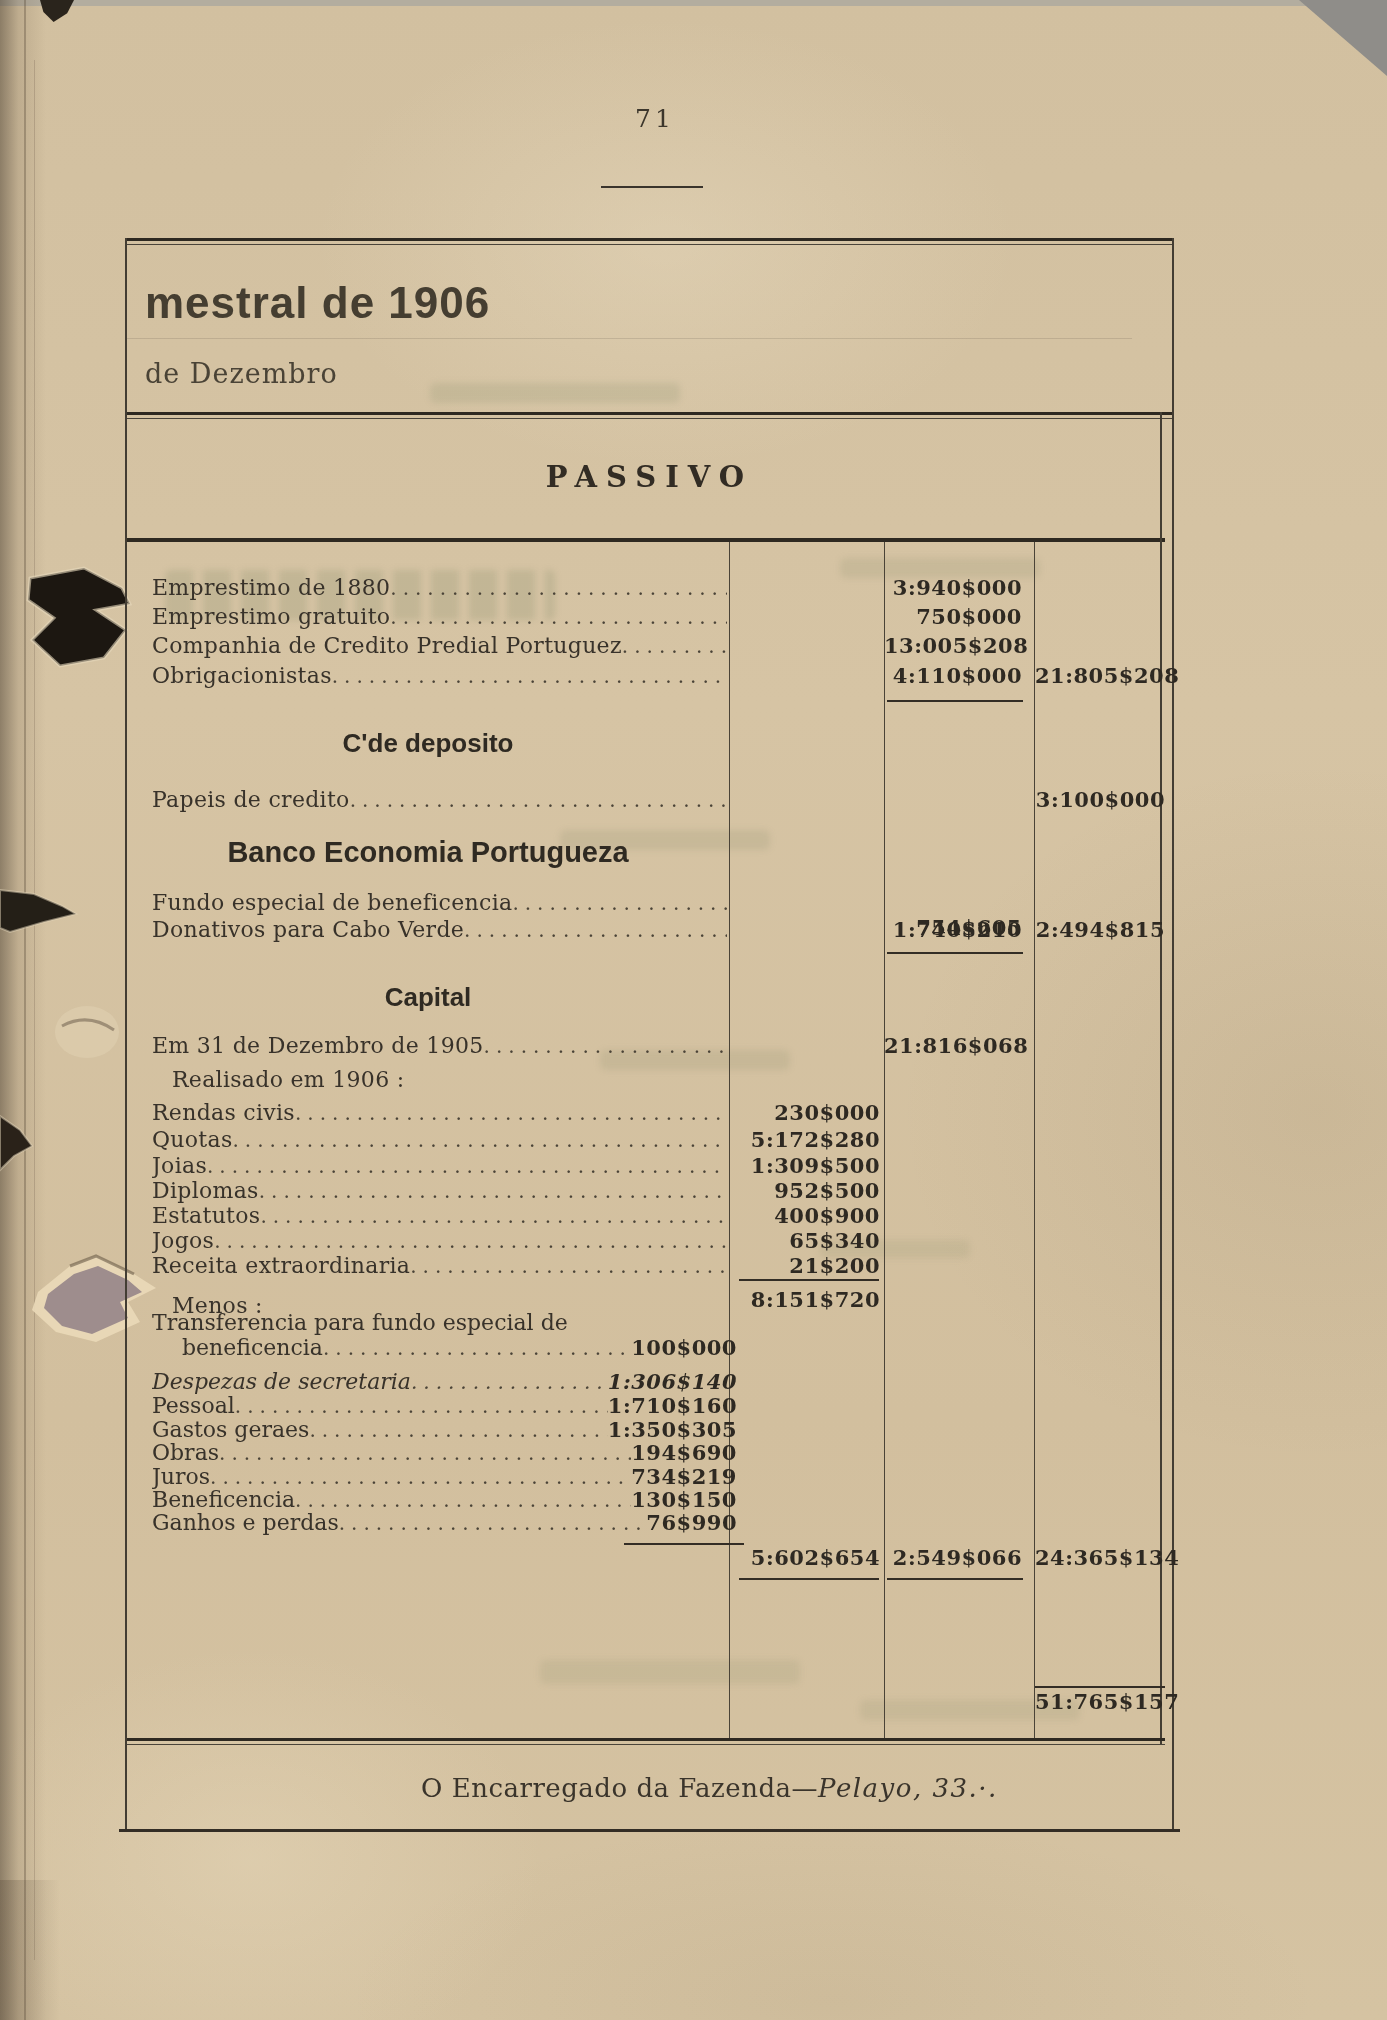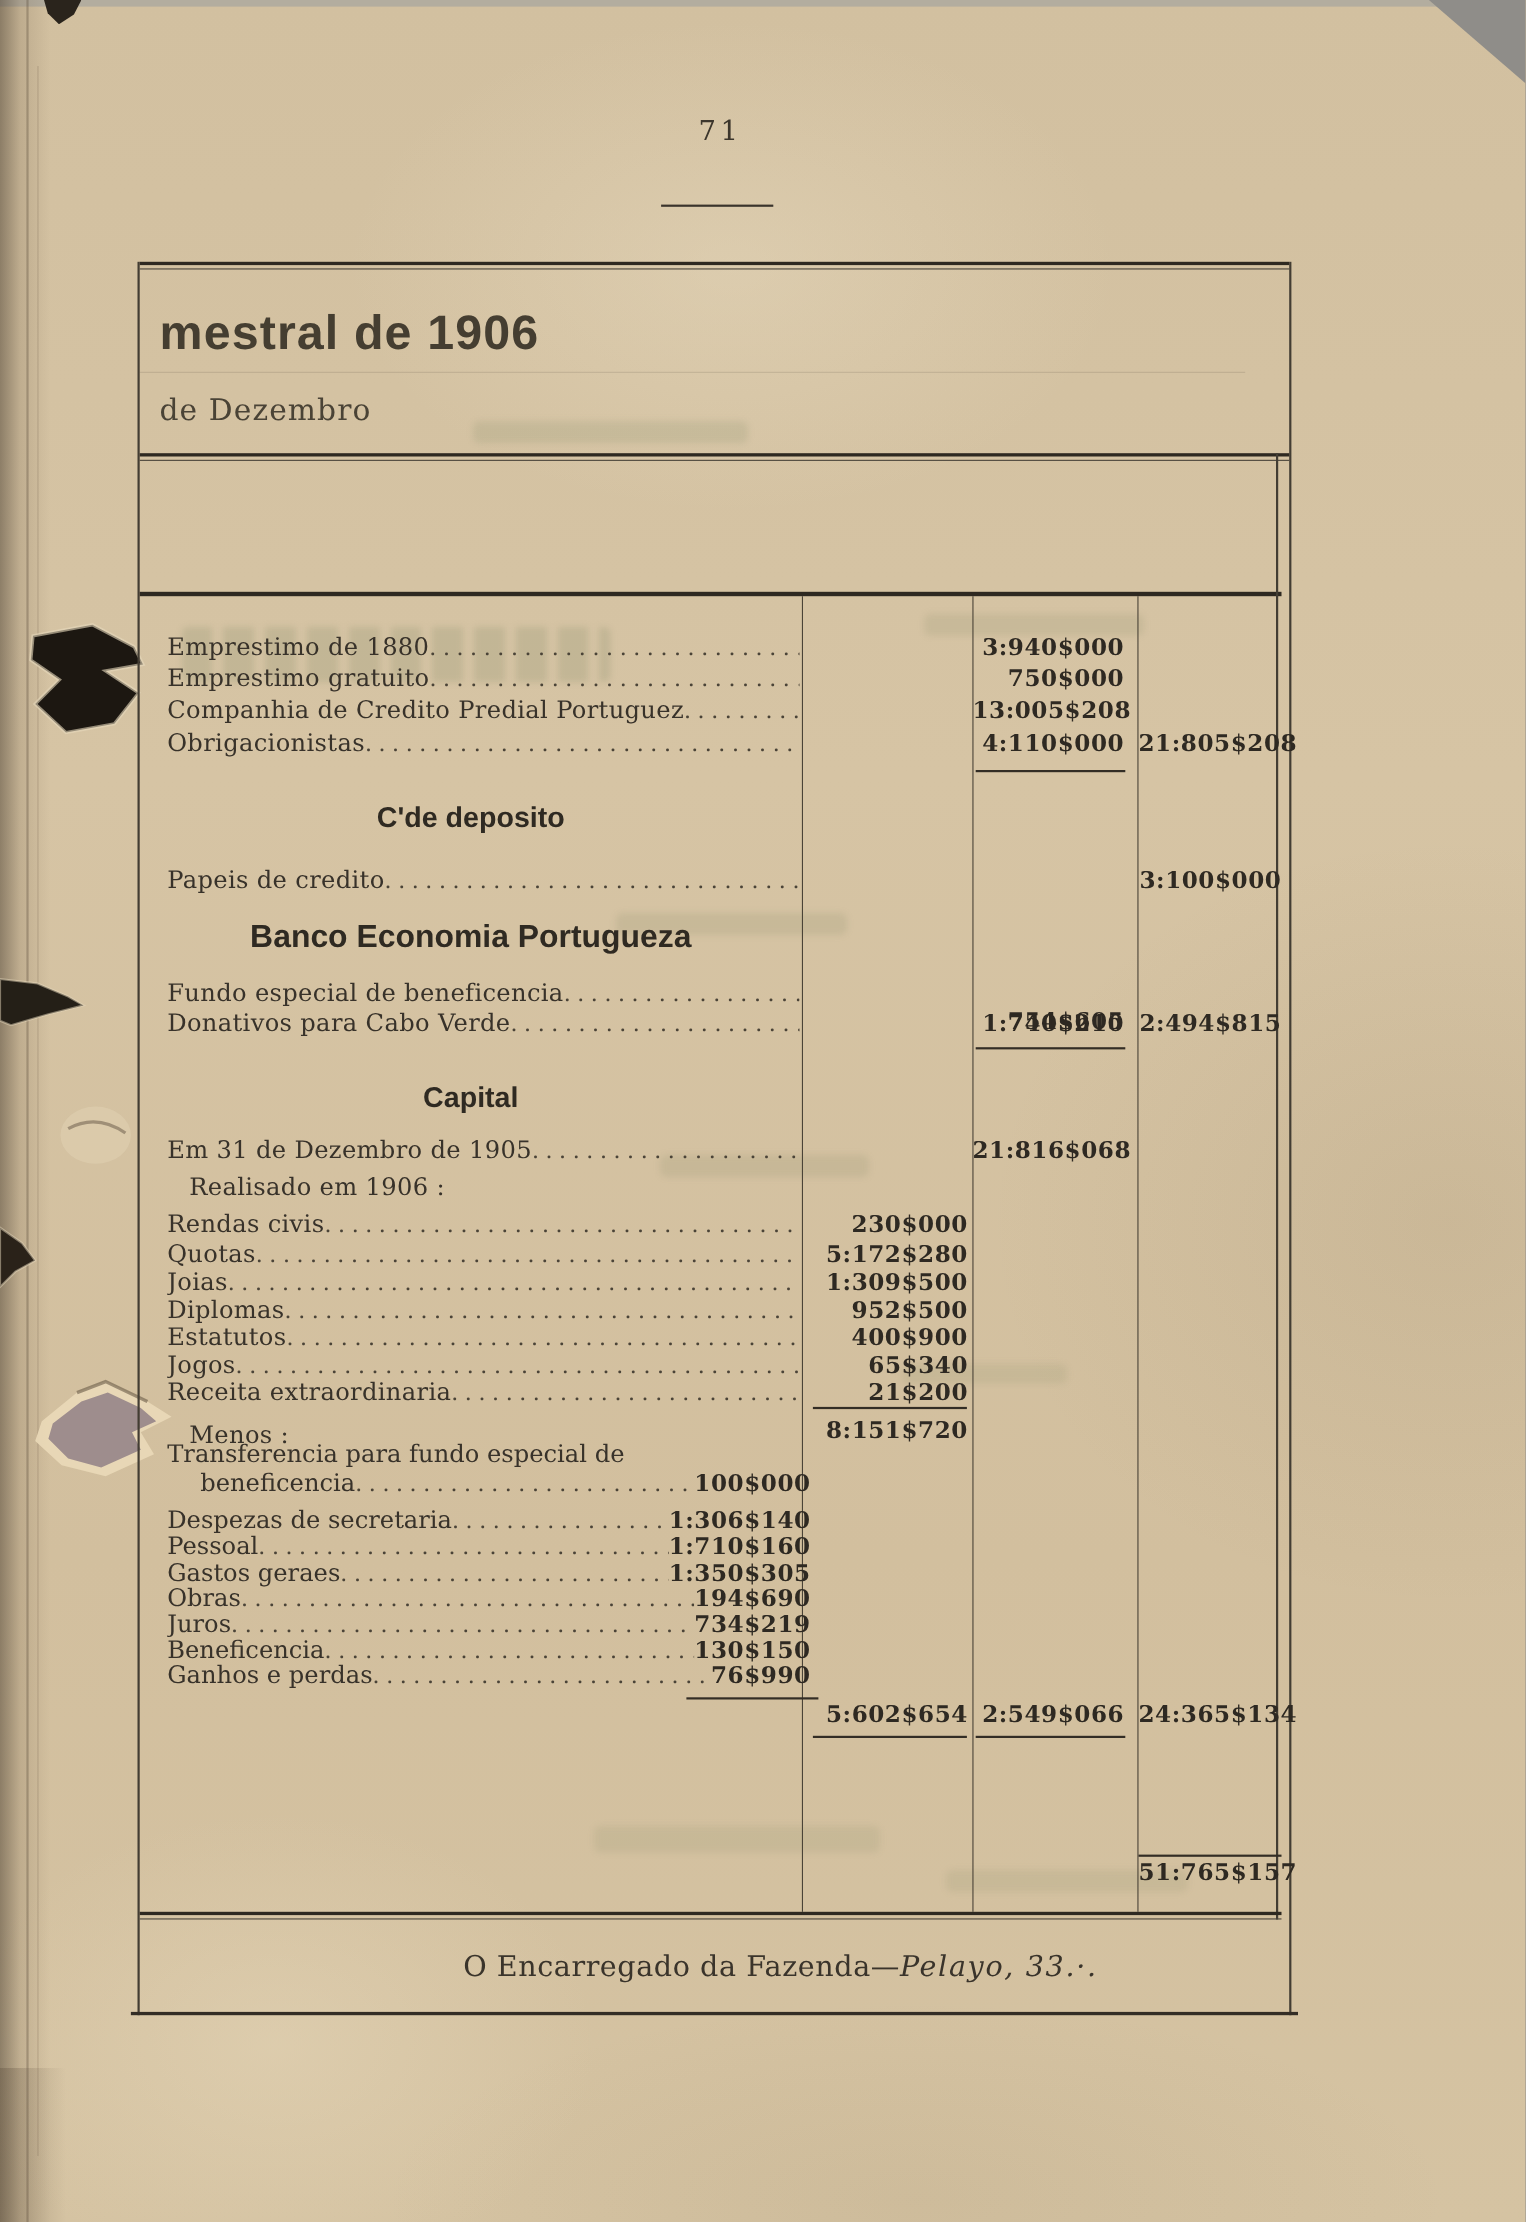--- a/index.html
+++ b/index.html
@@ -139,20 +139,21 @@
   <div class="frame">
     <div class="dbl-rule frame-top"></div>
 
     <div class="title-block">
       <div class="title-main">mestral de 1906</div>
       <div class="title-sub">de Dezembro</div>
     </div>
     <div class="title-underline"></div>
 
     <div class="dbl-rule mid-dbl-rule"></div>
+    <div class="passivo">PASSIVO</div>
     <div class="thick-rule"></div>
     <div class="inner-right-line"></div>
 
     <div class="tbody">
       <div class="vline" style="left:602px;"></div>
       <div class="vline" style="left:757px;"></div>
       <div class="vline" style="left:907px;"></div>
 
     <div class="row" style="top: 33px;">
           <div class="" style="position: static;">Emprestimo de 1880</div>
@@ -241,21 +242,21 @@
         <div class="plainlbl" style="top: 751px;">Menos :</div>
         <div class="val cA" style="top: 745px;">8:151$720</div>
         <div class="subrow" style="top: 768px;">
           <div class="" style="position: static;">Transferencia para fundo especial de</div>
           <div class="l2" style="position: static; padding-left: 30px;">
             <div class="" style="position: static;">beneficencia</div>
             <div class="leader" style="position: static;">..........................................................................................</div>
             <div class="sval" style="position: static;">100$000</div>
           </div>
         </div>
-        <div class="subrow" style="top: 827px;">
+        <div class="subrow" style="top: 827px; font-style: italic;">
           <div class="subflex" style="position: static;">
             <div class="" style="position: static;">Despezas de secretaria</div>
             <div class="leader" style="position: static;">..........................................................................................</div>
             <div class="sval" style="position: static;">1:306$140</div>
           </div>
         </div>
         <div class="subrow" style="top: 851px;">
           <div class="subflex" style="position: static;">
             <div class="" style="position: static;">Pessoal</div>
             <div class="leader" style="position: static;">..........................................................................................</div>

